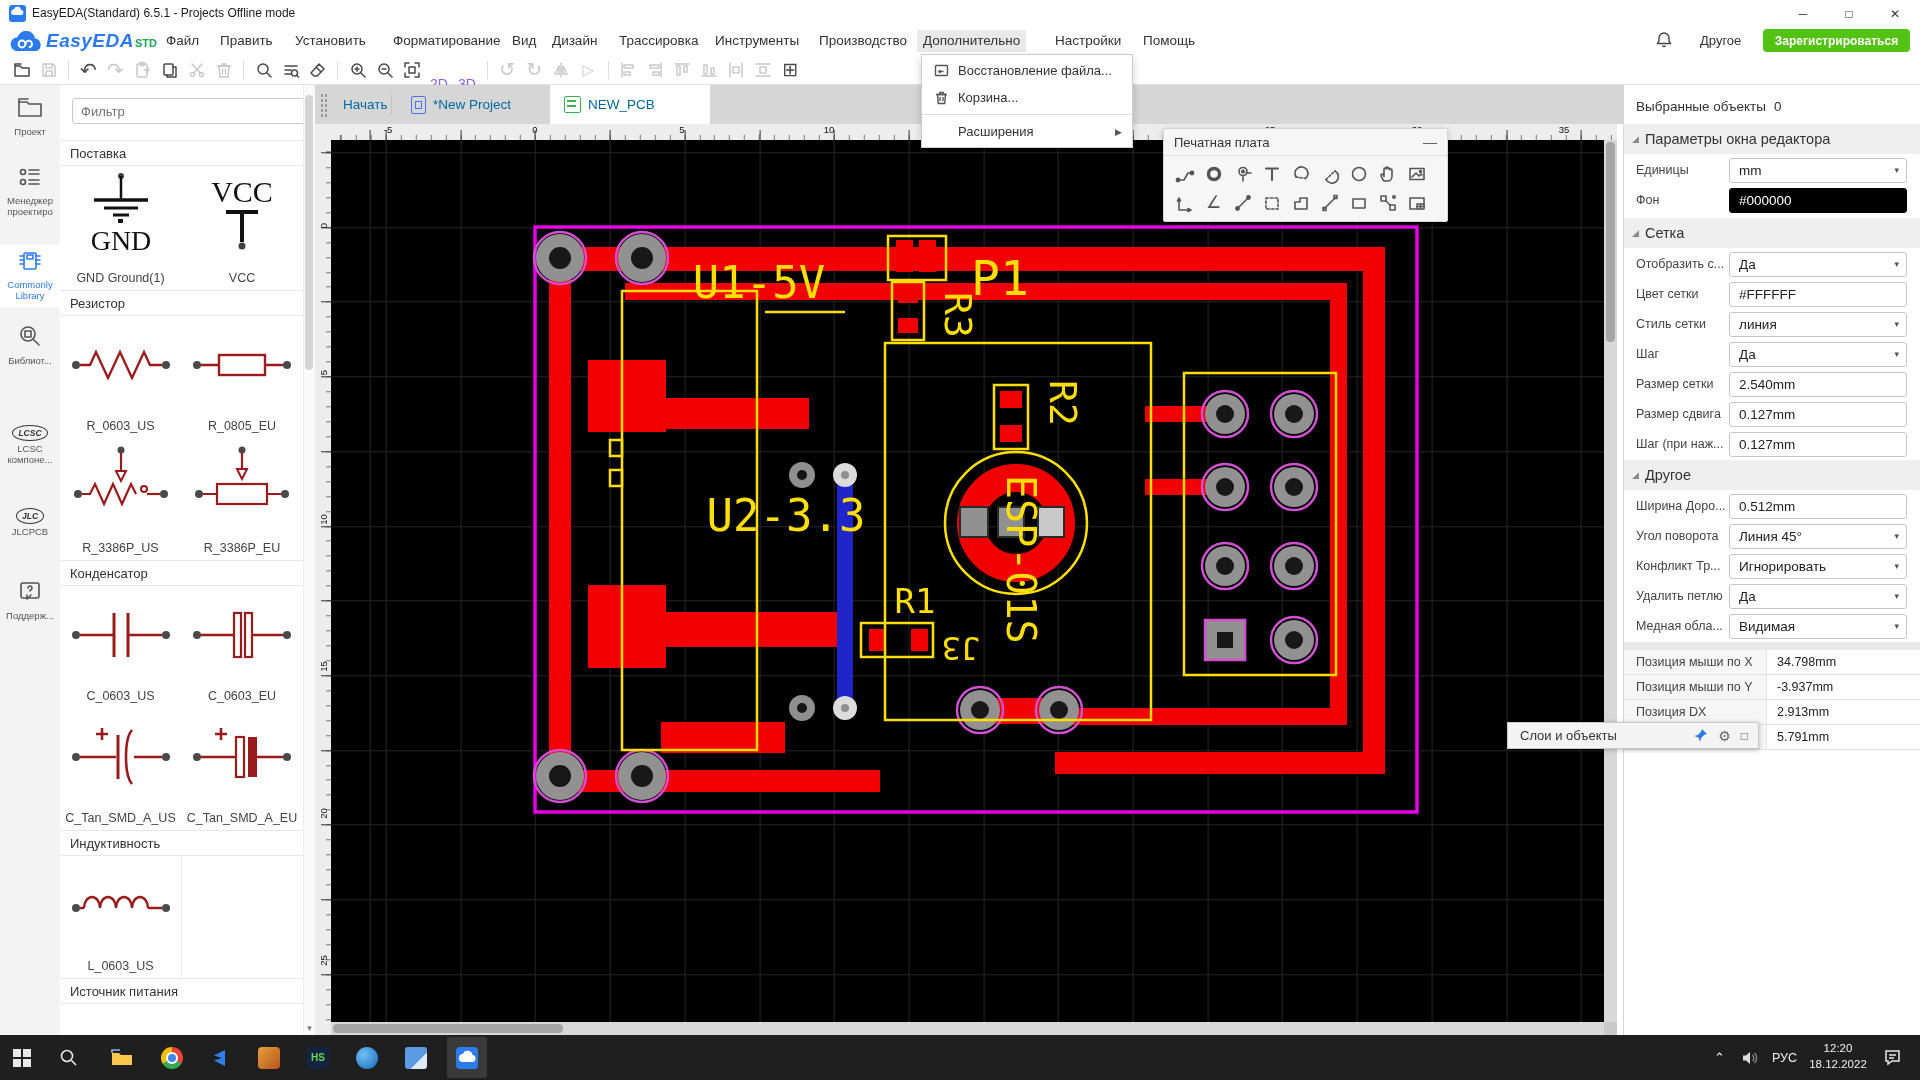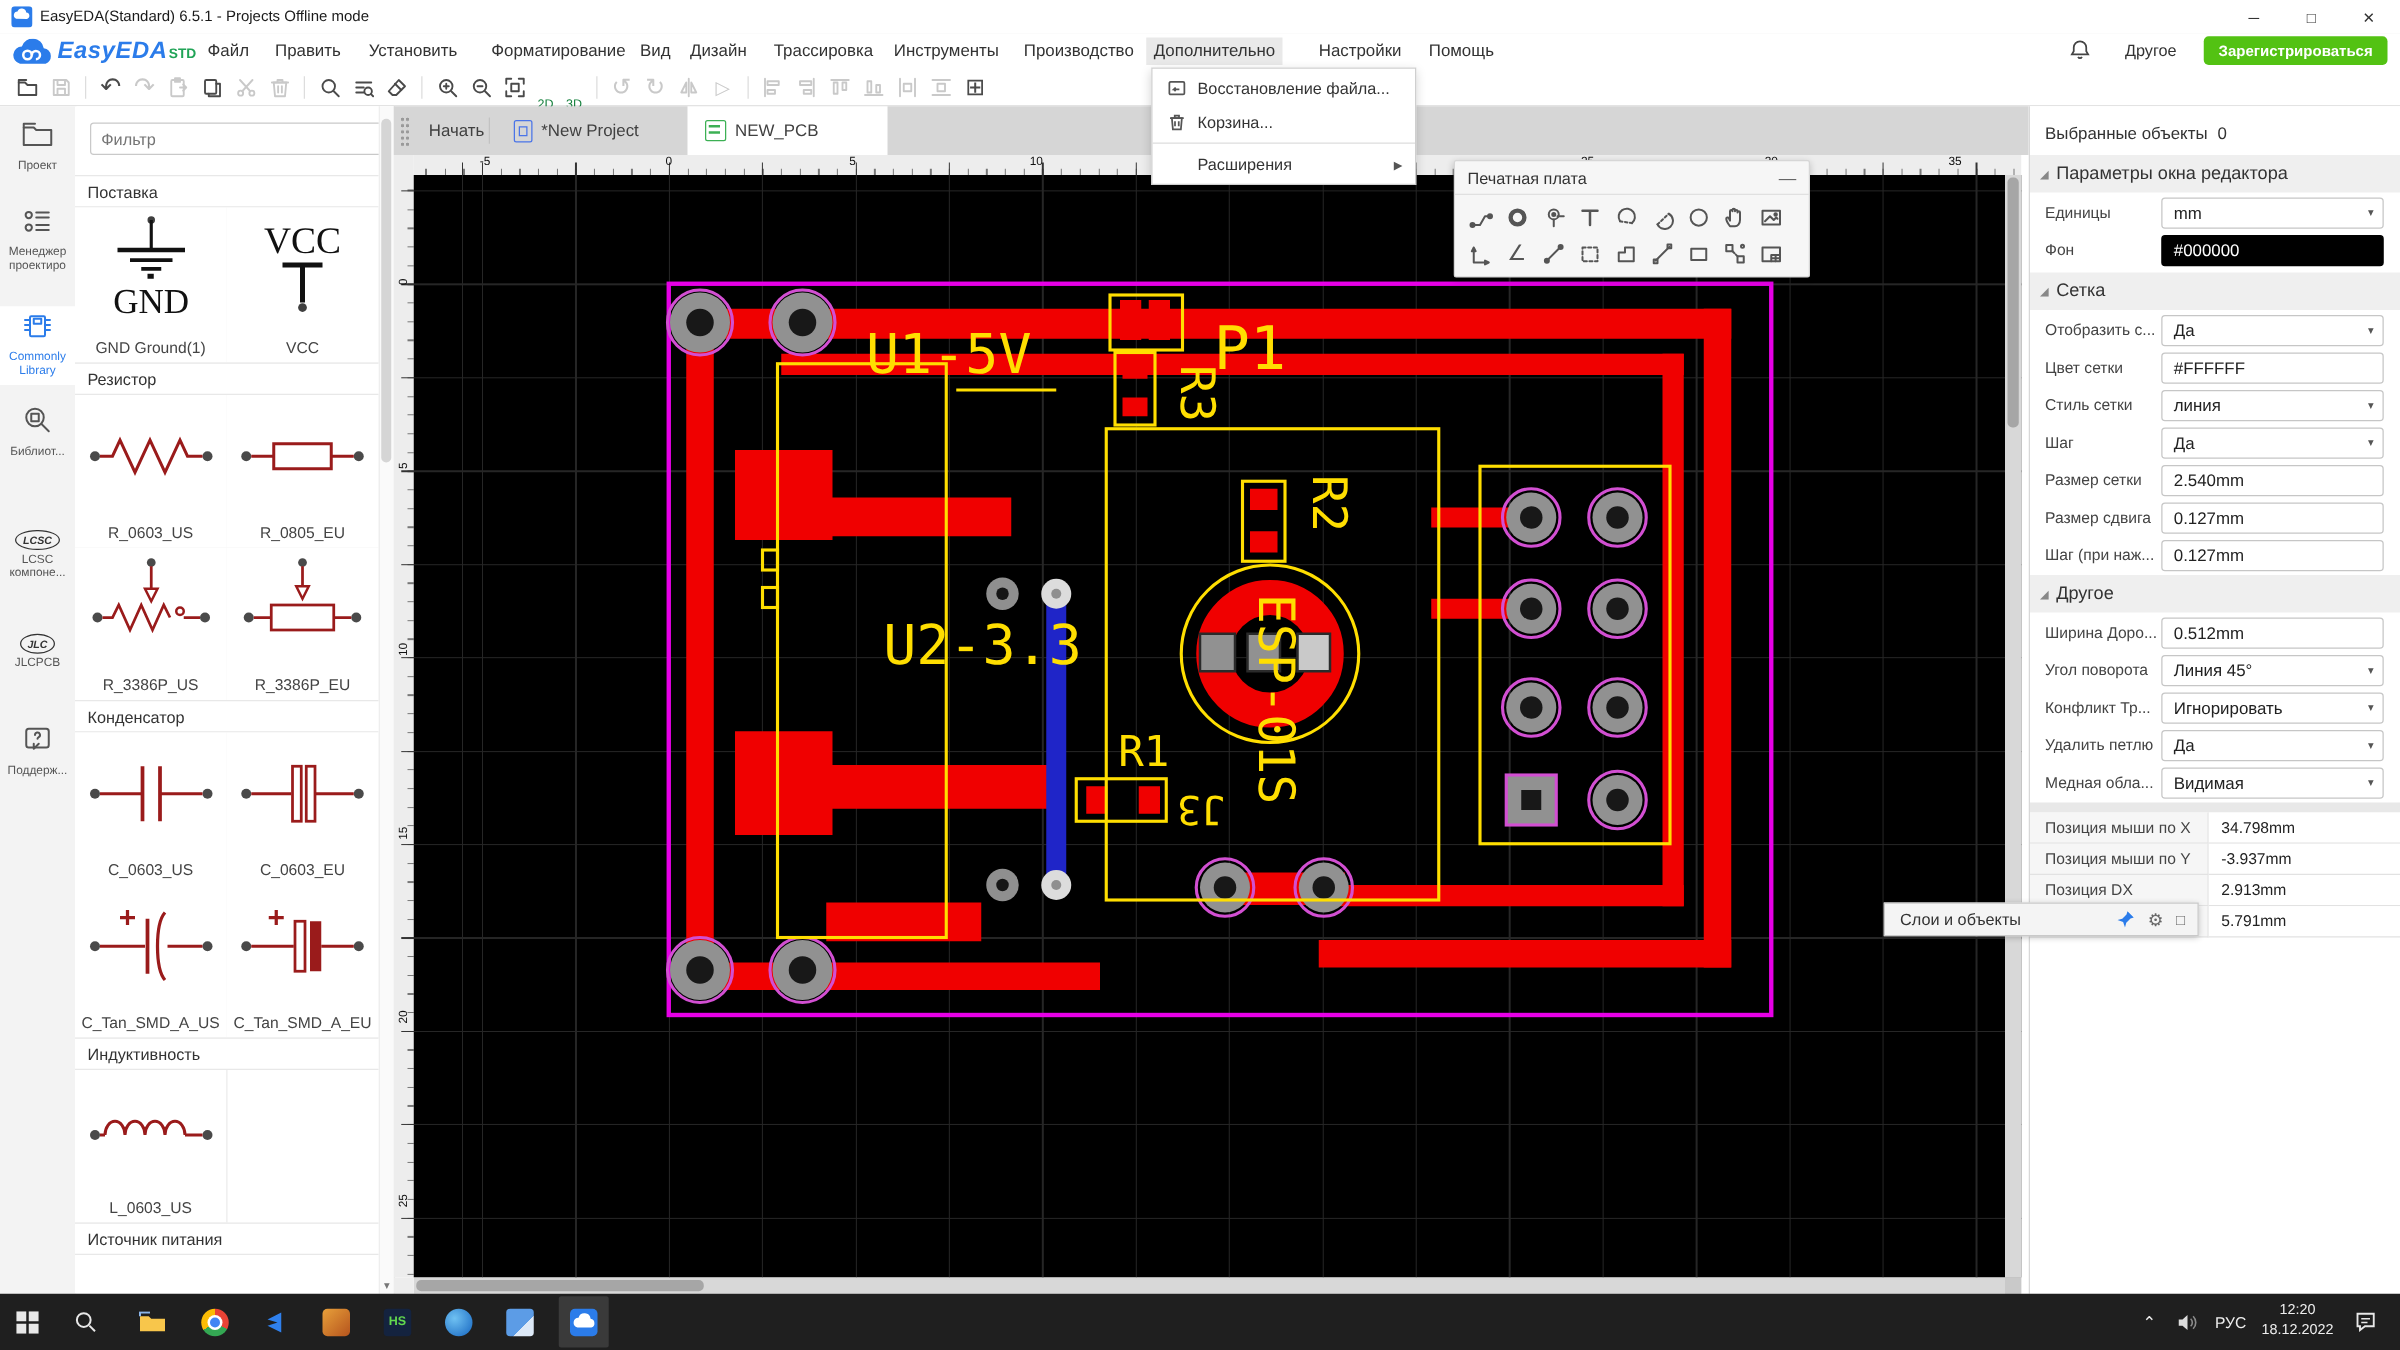--- a/index.html
+++ b/index.html
@@ -18,21 +18,21 @@
   .logo-std{position:absolute;left:135px;top:10px;font-size:11px;font-weight:bold;color:#21a457;}
   .login{position:absolute;left:1700px;top:6px;font-size:13px;color:#333;}
   .register{position:absolute;left:1763px;top:2px;width:147px;height:23px;background:#53c213;border-radius:4px;color:#fff;font-size:12px;font-weight:bold;display:flex;align-items:center;justify-content:center;}
   
   .toolbar{left:0;top:55px;width:1920px;height:30px;background:#fff;border-bottom:1px solid #e3e3e3;display:flex;align-items:center;padding-left:8px;box-sizing:border-box;}
   .tbi{width:27px;height:26px;display:flex;align-items:center;justify-content:center;color:#4a4a4a;font-size:17px;flex:none;}
   .tbi svg{stroke:#4a4a4a;fill:none;stroke-width:1.5;stroke-linecap:round;stroke-linejoin:round;}
   .tbi.dis{color:#c9c9c9;}
   .tbi.dis svg{stroke:#c9c9c9;}
   .tbi .boxletter{width:17px;height:17px;border:1.5px solid #4a4a4a;border-radius:3px;font-size:11px;font-weight:bold;display:flex;align-items:center;justify-content:center;}
-  .tbtext{font-size:10px;color:#15803d;padding:0 5px;flex:none;margin-top:28px;}
+  .tbtext{font-size:14px;color:#8b5cf6;padding:0 5px;flex:none;margin-top:28px;}
   .tbsep{width:1px;height:18px;background:#ddd;margin:0 6px;flex:none;}
   
   .dropdown{left:921px;top:54px;width:210px;background:#fff;border:1px solid #cfcfcf;box-shadow:0 3px 8px rgba(0,0,0,.18);z-index:60;padding:2px 0;}
   .dditem{height:27px;display:flex;align-items:center;font-size:13px;color:#333;}
   .dditem .ddic{width:16px;margin-left:11px;display:flex;justify-content:center;}
   .dditem .ddic svg{stroke:#555;fill:none;stroke-width:1.4;}
   .dditem .ddlbl{margin-left:9px;}
   .ddsep{height:1px;background:#ddd;margin:3px 0;}
   .ddarrow{margin-left:auto;margin-right:10px;font-size:9px;color:#555;}
   
@@ -50,21 +50,21 @@
   .phead{position:absolute;left:0;width:243px;height:26px;line-height:26px;padding-left:10px;font-size:13px;color:#333;background:#fff;border-top:1px solid #e8e8e8;border-bottom:1px solid #e8e8e8;box-sizing:border-box;}
   .cell{position:absolute;background:#fff;border-right:1px solid #ececec;border-bottom:1px solid #ececec;}
   .cell .cname{position:absolute;bottom:5px;left:0;width:100%;text-align:center;font-size:12.5px;color:#444;}
   .cell svg{position:absolute;left:50%;top:4px;transform:translateX(-50%);}
   .pscroll{position:absolute;left:243px;top:0;width:11px;height:950px;background:#fafafa;border-left:1px solid #eee;}
   .pthumb{position:absolute;left:1px;top:10px;width:8px;height:275px;background:#d5d5d5;border-radius:4px;}
   .parrow{position:absolute;left:0;bottom:2px;width:11px;text-align:center;font-size:9px;color:#777;}
   
   .tabbar{left:315px;top:85px;width:1308px;height:39px;background:#d6d6d6;}
   .tabdots{position:absolute;left:5px;top:8px;width:8px;height:24px;background-image:radial-gradient(#9a9a9a 1px,transparent 1.2px);background-size:4px 5px;}
-  .tab{position:absolute;top:0;height:39px;display:flex;align-items:center;font-size:13.5px;color:#404040;padding:0 14px;box-sizing:border-box;}
+  .tab{position:absolute;top:0;height:39px;display:flex;align-items:center;font-size:13.5px;color:#0369a1;padding:0 14px;box-sizing:border-box;}
   .tab.active{background:#fff;}
   .tabsep{position:absolute;top:9px;width:1px;height:21px;background:#c2c2c2;}
   .npicon{width:13px;height:16px;border:1.5px solid #4a74e8;border-radius:2px;margin-right:7px;position:relative;}
   .npicon:after{content:"";position:absolute;left:3px;top:4px;width:5px;height:6px;border:1.5px solid #4a74e8;}
   .pcbicon{width:15px;height:15px;border:1.5px solid #3cb054;border-radius:2px;margin-right:7px;position:relative;}
   .pcbicon:before{content:"";position:absolute;left:2px;top:3px;width:9px;height:1.5px;background:#3cb054;}
   .pcbicon:after{content:"";position:absolute;left:2px;top:8px;width:9px;height:1.5px;background:#3cb054;box-shadow:0 -2.5px 0 0 rgba(60,176,84,0);}
   
   .corner{left:315px;top:124px;width:16px;height:16px;background:#ededed;}
   .rulertop{left:331px;top:124px;width:1286px;height:16px;background:#ededed;}

